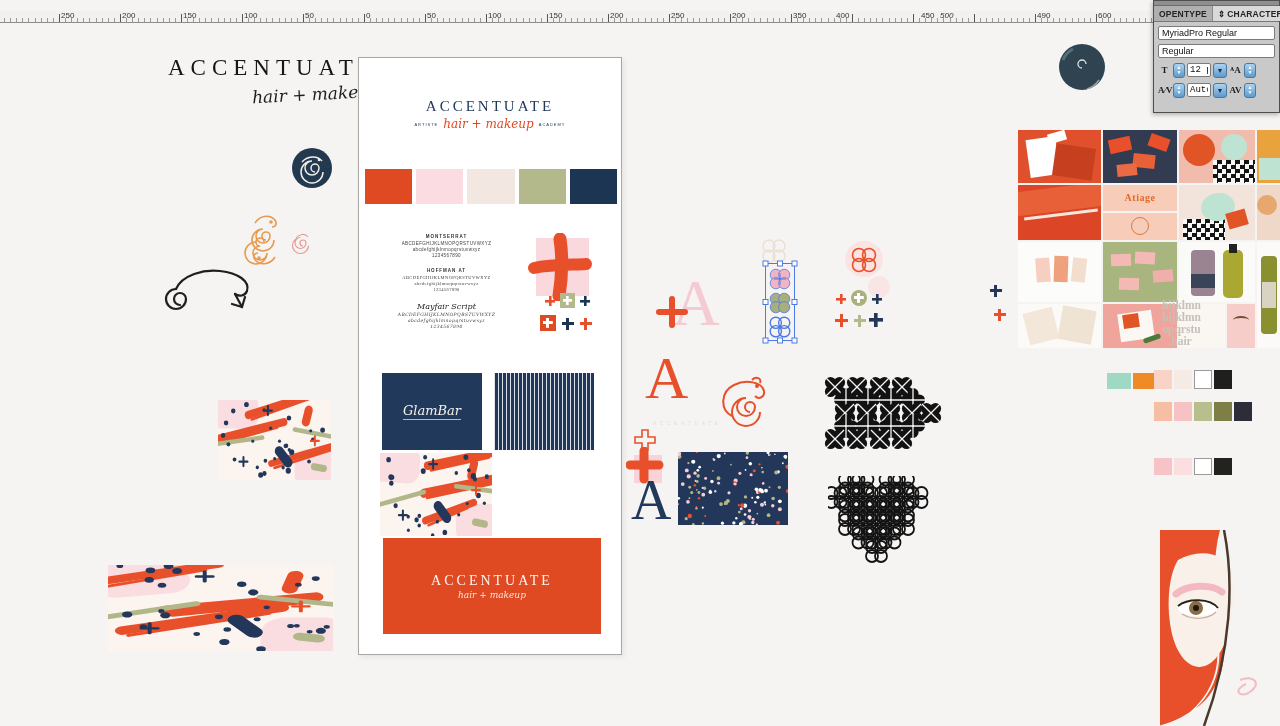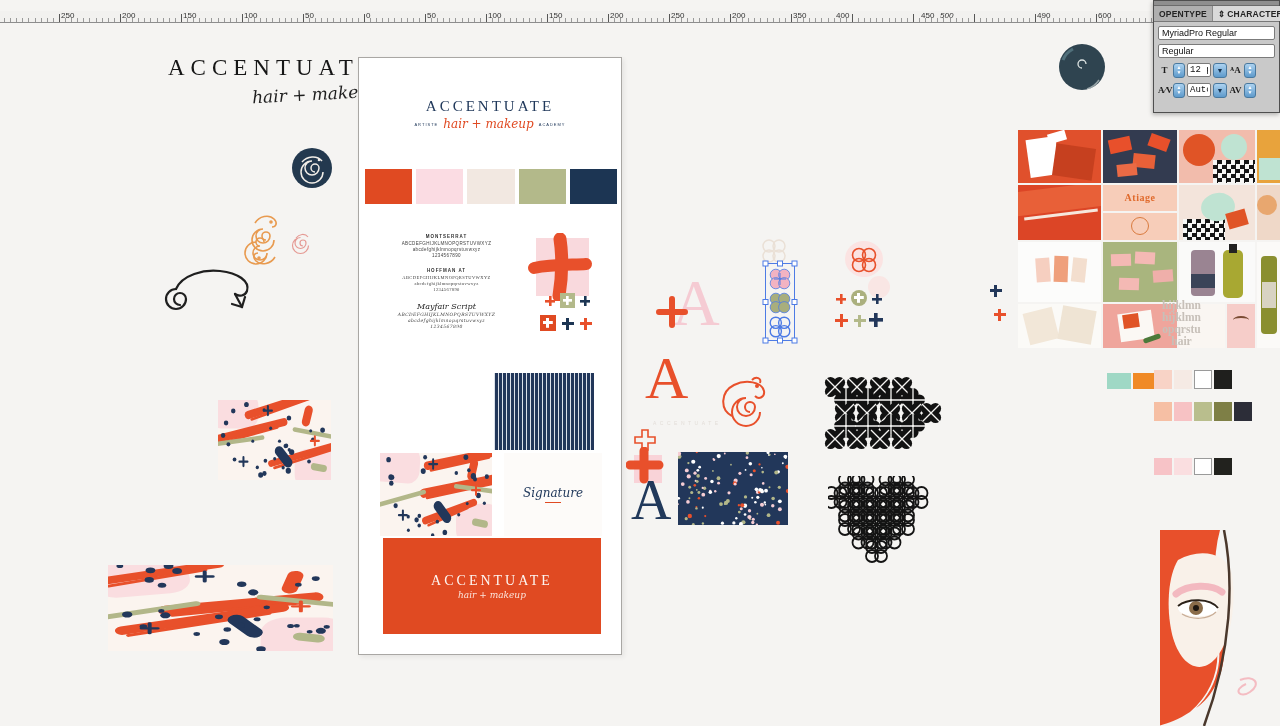--- a/index.html
+++ b/index.html
@@ -239,20 +239,23 @@
           <div class="spec-line">abcdefghijklmnopqrstuvwxyz</div>
           <div class="spec-line">1234567890</div>
         </div>
       </div>
     <div class="abs cross-tile">
       <div class="abs cross-bg"></div>
       <svg class="abs" width="67" height="68" viewBox="0 0 67 68">
         <path d="M34,6 C37,26 36,44 33,63" stroke="#E8502B" stroke-width="13" stroke-linecap="round" fill="none"></path>
         <path d="M8,35 C26,31 47,32 60,31" stroke="#E8502B" stroke-width="12" stroke-linecap="round" fill="none"></path>
       </svg>
+    </div>
+    <div class="abs glam-tile">
+      <span class="script glam-text">GlamBar</span>
     </div>
     <div class="abs stripe-tile"></div>
     <div class="abs pattern-tile"><svg viewBox="0 0 140 90" preserveAspectRatio="none" width="100%" height="100%">
           <rect width="140" height="90" fill="#FBF4EF"></rect>
           <rect x="-10" y="-8" width="60" height="40" rx="14" fill="#FADDE0" transform="rotate(3.7954982183873653 20 10)"></rect>
           <rect x="95" y="55" width="55" height="45" rx="16" fill="#FADDE0"></rect>
           <line x1="59.546894596423954" y1="13.758104082196951" x2="144.47404748527333" y2="-1.2635423326864839" stroke="#E8502B" stroke-width="9.368659760802984" stroke-linecap="round"></line>
           <line x1="63.546894596423954" y1="18.75810408219695" x2="136.47404748527333" y2="4.736457667313516" stroke="#E8502B" stroke-width="3" stroke-linecap="round"></line>
           <line x1="54.80920211179182" y1="43.66483370028436" x2="151.0340621205978" y2="26.91168603207916" stroke="#E8502B" stroke-width="10.11945365741849" stroke-linecap="round"></line>
           <line x1="58.80920211179182" y1="48.66483370028436" x2="143.0340621205978" y2="32.91168603207916" stroke="#E8502B" stroke-width="3" stroke-linecap="round"></line>
@@ -285,24 +288,20 @@
           <circle cx="130.4404940502718" cy="54.51496469322592" r="1.9670872379327193" fill="#22375A"></circle>
           <circle cx="56.41713141929358" cy="4.667028598487377" r="2.4319518755190073" fill="#22375A"></circle>
           <circle cx="107.3536598822102" cy="4.681267901323736" r="3.0246321297716348" fill="#22375A"></circle>
           <circle cx="71.67205743957311" cy="74.4173652282916" r="2.114584894571453" fill="#22375A"></circle>
           <circle cx="14.127001743763685" cy="32.74505463195965" r="2.7951678329380227" fill="#22375A"></circle>
           <circle cx="95.38254156243056" cy="21.585132158361375" r="2.1799681712407617" fill="#22375A"></circle>
           <path d="M61.431272071786225 12H71.43127207178622M66.43127207178622 7V17" stroke="#22375A" stroke-width="2.5" stroke-linecap="round"></path>
           <path d="M23.62330862879753 67.422932817135H33.62330862879753M28.62330862879753 62.422932817135006V72.422932817135" stroke="#22375A" stroke-width="2.5" stroke-linecap="round"></path>
           <path d="M115 40.3093947917223H125M120 35.3093947917223V45.3093947917223" stroke="#E8502B" stroke-width="2.5" stroke-linecap="round"></path>
         </svg></div>
-    <div class="abs sig-tile">
-      <span class="script sig-text">Signature</span>
-      <span class="sig-line"></span>
-    </div>
     <div class="abs footer-rect">
       <span class="serif ft-title">ACCENTUATE</span>
       <span class="script ft-script">hair + makeup</span>
     </div>
   </div>
 
   <div class="abs serif letter pink-a">A</div>
   <div class="abs" style="left:655px;top:296px">
     <svg width="34" height="32" viewBox="0 0 34 32">
       <path d="M17,3 V29 M4,16 H30" stroke="#E8502B" stroke-width="6" stroke-linecap="round" fill="none"></path>

